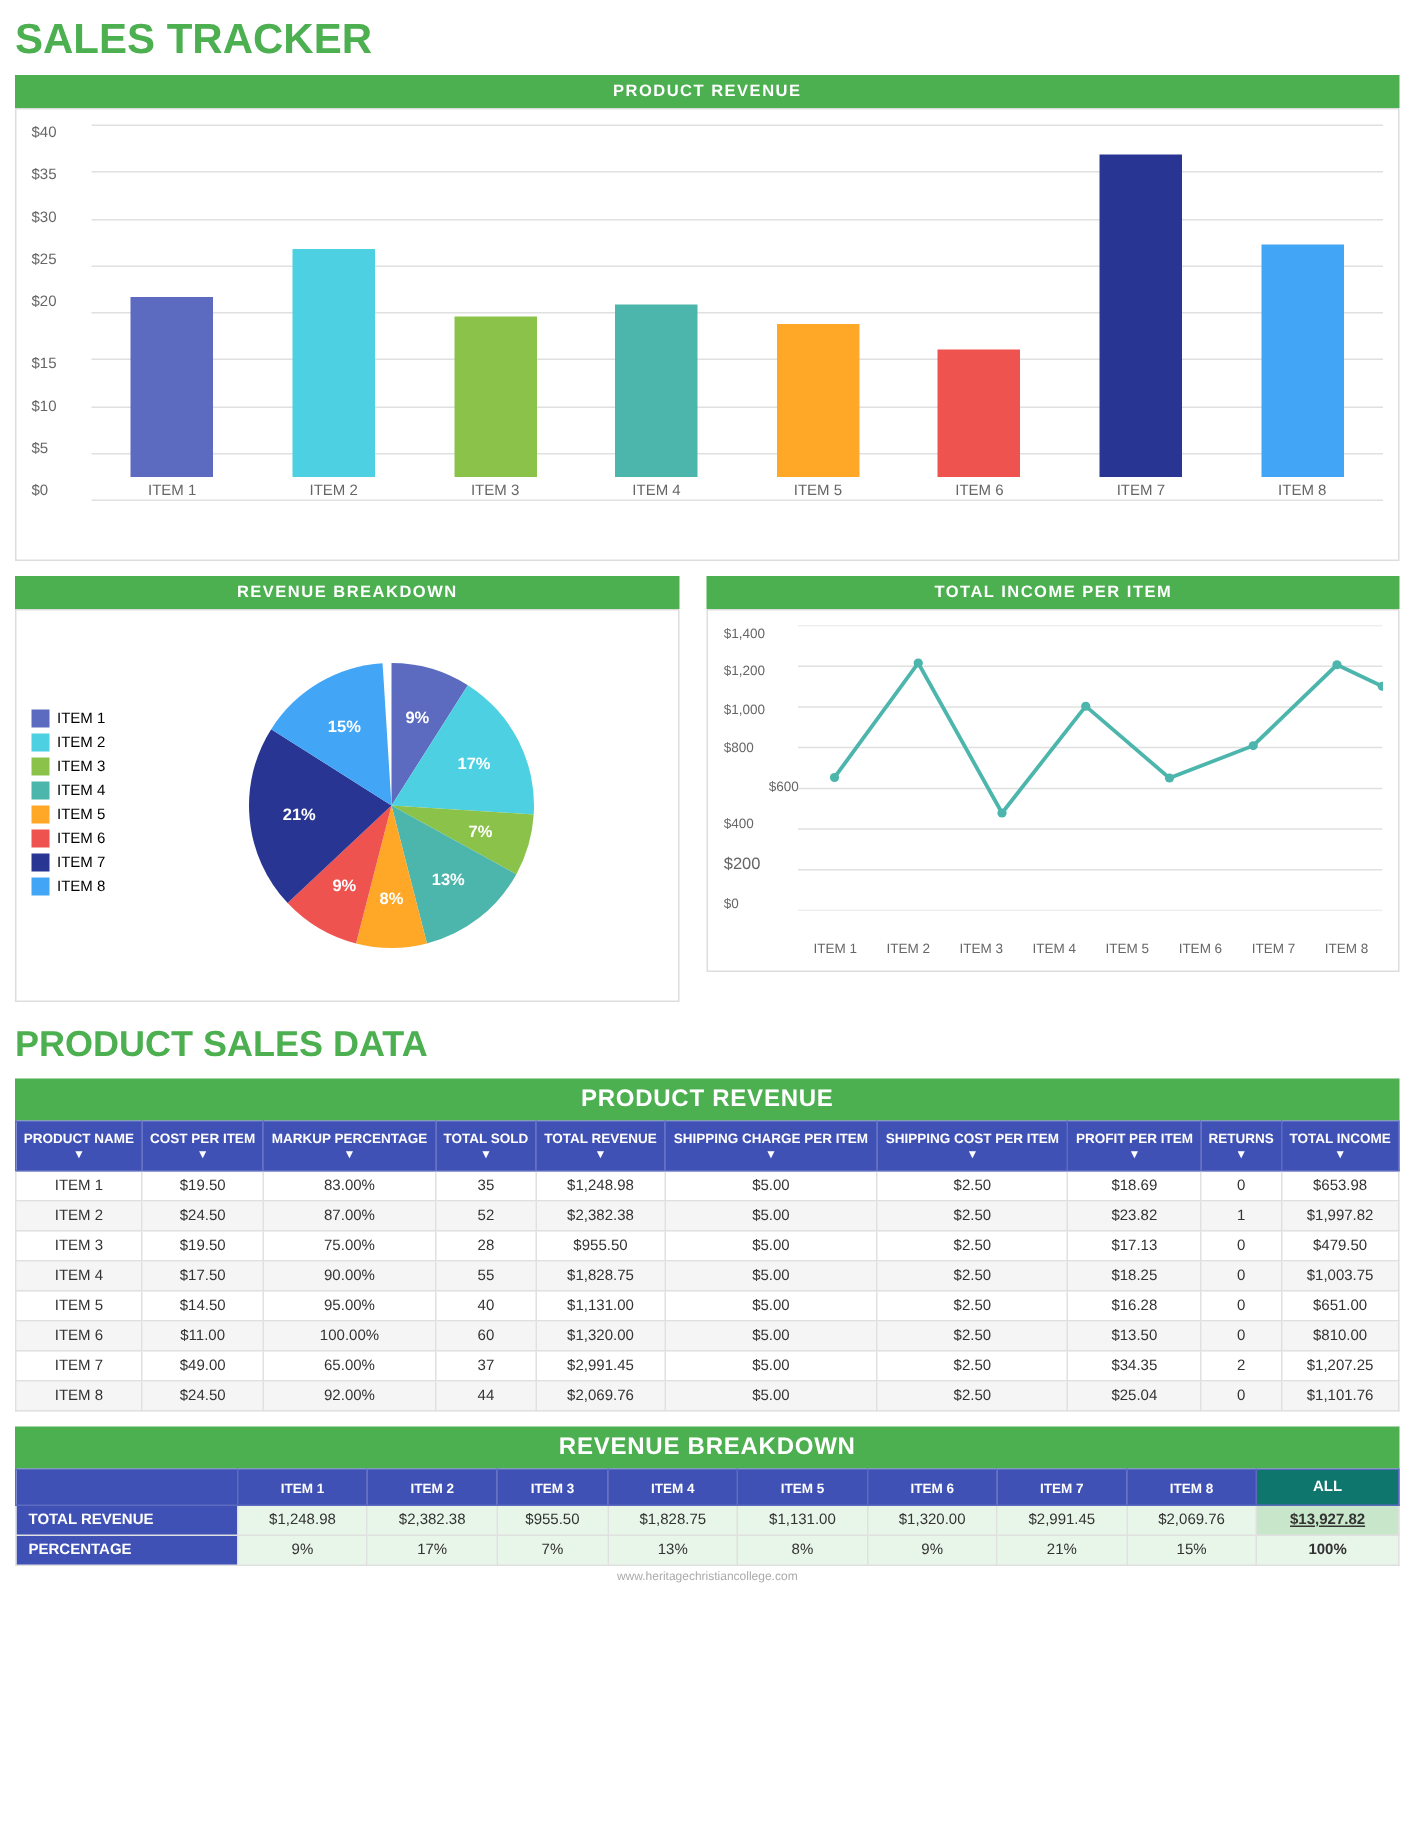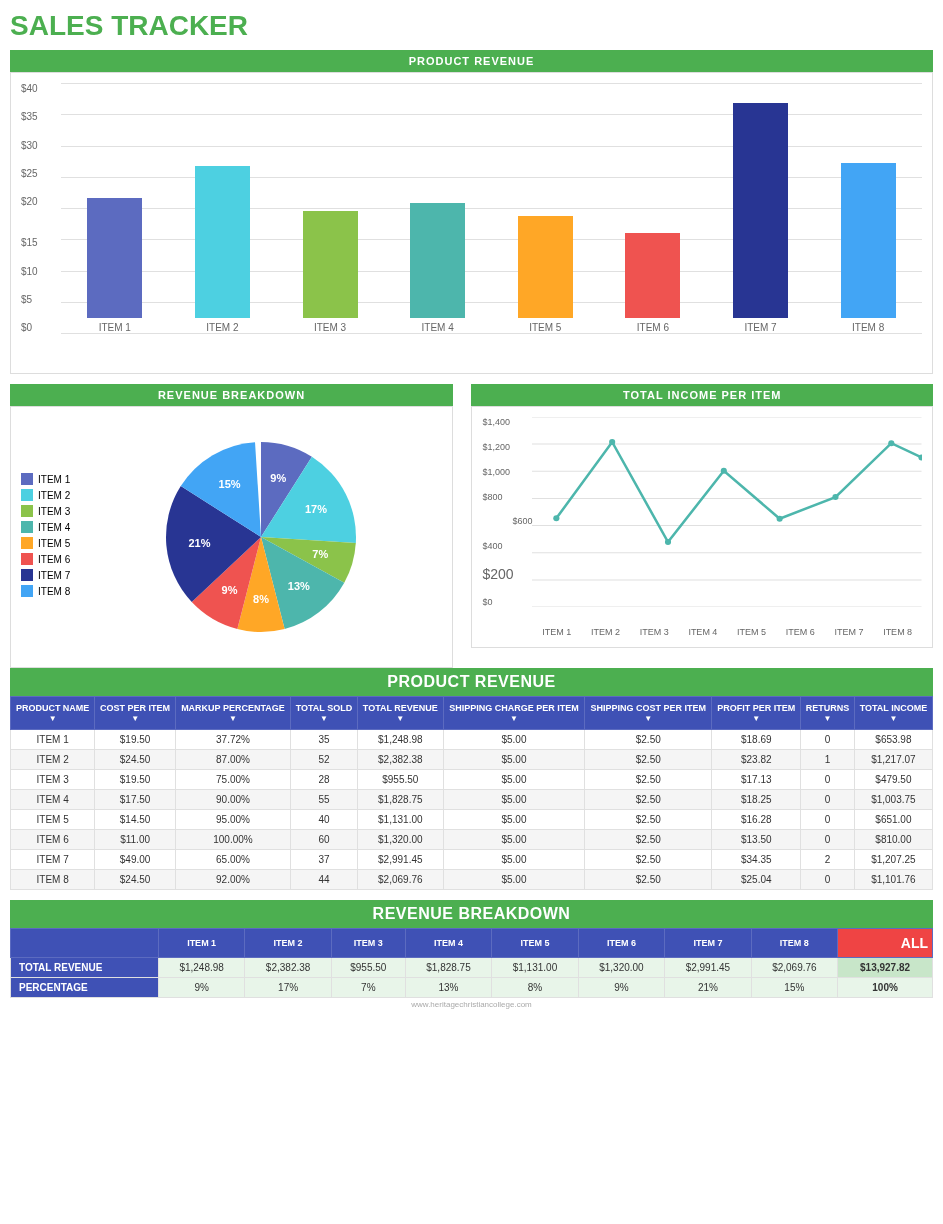--- a/index.html
+++ b/index.html
@@ -325,21 +325,21 @@
       <div class="line-section">
         <div class="line-chart-area">
 
           <div style="position:absolute;top:0;left:0;width:50px;height:calc(100% - 30px);display:flex;flex-direction:column;justify-content:space-between;">
             <span style="font-size:9px;color:#666;">$1,400</span>
             <span style="font-size:9px;color:#666;">$1,200</span>
             <span style="font-size:9px;color:#666;">$1,000</span>
             <span style="font-size:9px;color:#666;">$800</span>
             <span style="font-size:9px;color:#666;text-align:right;">$600</span>
             <span style="font-size:9px;color:#666;">$400</span>
-            <span style="font-size:14px;color:#666;">$200</span>
+            <span style="font-size:11px;color:#666;">$200</span>
             <span style="font-size:9px;color:#666;">$0</span>
           </div>
           <svg style="position:absolute;top:0;left:50px;right:0;bottom:30px;width:calc(100% - 50px);height:calc(100% - 30px);" viewBox="0 0 380 190" preserveAspectRatio="none">
 
             <line x1="0" y1="0" x2="380" y2="0" stroke="#e0e0e0" stroke-width="1"></line>
             <line x1="0" y1="27.1" x2="380" y2="27.1" stroke="#e0e0e0" stroke-width="1"></line>
             <line x1="0" y1="54.3" x2="380" y2="54.3" stroke="#e0e0e0" stroke-width="1"></line>
             <line x1="0" y1="81.4" x2="380" y2="81.4" stroke="#e0e0e0" stroke-width="1"></line>
             <line x1="0" y1="108.6" x2="380" y2="108.6" stroke="#e0e0e0" stroke-width="1"></line>
             <line x1="0" y1="135.7" x2="380" y2="135.7" stroke="#e0e0e0" stroke-width="1"></line>
@@ -365,20 +365,21 @@
             <span style="font-size:9px;color:#666;">ITEM 5</span>
             <span style="font-size:9px;color:#666;">ITEM 6</span>
             <span style="font-size:9px;color:#666;">ITEM 7</span>
             <span style="font-size:9px;color:#666;">ITEM 8</span>
           </div>
         </div>
       </div>
     </div>
   </div>
 
+  <div class="product-sales-title">PRODUCT SALES DATA</div>
 
   <div>
     <div class="table-header-green">PRODUCT REVENUE</div>
     <table>
       <thead>
         <tr>
           <th>PRODUCT NAME<br><span style="font-size:8px;">▼</span></th>
           <th>COST PER ITEM<br><span style="font-size:8px;">▼</span></th>
           <th>MARKUP PERCENTAGE<br><span style="font-size:8px;">▼</span></th>
           <th>TOTAL SOLD<br><span style="font-size:8px;">▼</span></th>
@@ -387,40 +388,40 @@
           <th>SHIPPING COST PER ITEM<br><span style="font-size:8px;">▼</span></th>
           <th>PROFIT PER ITEM<br><span style="font-size:8px;">▼</span></th>
           <th>RETURNS<br><span style="font-size:8px;">▼</span></th>
           <th>TOTAL INCOME<br><span style="font-size:8px;">▼</span></th>
         </tr>
       </thead>
       <tbody id="product-table-body">
       <tr>
             <td>ITEM 1</td>
             <td>$19.50</td>
-            <td>37.72%</td>
+            <td>83.00%</td>
             <td>35</td>
             <td>$1,248.98</td>
             <td>$5.00</td>
             <td>$2.50</td>
             <td>$18.69</td>
             <td>0</td>
             <td>$653.98</td>
           </tr>
           <tr>
             <td>ITEM 2</td>
             <td>$24.50</td>
             <td>87.00%</td>
             <td>52</td>
             <td>$2,382.38</td>
             <td>$5.00</td>
             <td>$2.50</td>
             <td>$23.82</td>
             <td>1</td>
-            <td>$1,217.07</td>
+            <td>$1,997.82</td>
           </tr>
           <tr>
             <td>ITEM 3</td>
             <td>$19.50</td>
             <td>75.00%</td>
             <td>28</td>
             <td>$955.50</td>
             <td>$5.00</td>
             <td>$2.50</td>
             <td>$17.13</td>
@@ -498,35 +499,35 @@
         <tr class="rb-header-row">
           <th style="background:#3f51b5;color:white;font-size:9px;"></th>
           <th style="background:#3f51b5;color:white;font-size:9px;">ITEM 1</th>
           <th style="background:#3f51b5;color:white;font-size:9px;">ITEM 2</th>
           <th style="background:#3f51b5;color:white;font-size:9px;">ITEM 3</th>
           <th style="background:#3f51b5;color:white;font-size:9px;">ITEM 4</th>
           <th style="background:#3f51b5;color:white;font-size:9px;">ITEM 5</th>
           <th style="background:#3f51b5;color:white;font-size:9px;">ITEM 6</th>
           <th style="background:#3f51b5;color:white;font-size:9px;">ITEM 7</th>
           <th style="background:#3f51b5;color:white;font-size:9px;">ITEM 8</th>
-          <th style="background:#ef4444;color:white;font-size:14px;text-align:right;">ALL</th>
+          <th style="background:#0f766e;color:white;font-size:10px;">ALL</th>
         </tr>
       </thead>
       <tbody id="rb-table-body">
       <tr>
             <td class="rb-label-col">TOTAL REVENUE</td>
             <td style="background: rgb(232, 245, 233); font-size: 10px;">$1,248.98</td>
             <td style="background: rgb(232, 245, 233); font-size: 10px;">$2,382.38</td>
             <td style="background: rgb(232, 245, 233); font-size: 10px;">$955.50</td>
             <td style="background: rgb(232, 245, 233); font-size: 10px;">$1,828.75</td>
             <td style="background: rgb(232, 245, 233); font-size: 10px;">$1,131.00</td>
             <td style="background: rgb(232, 245, 233); font-size: 10px;">$1,320.00</td>
             <td style="background: rgb(232, 245, 233); font-size: 10px;">$2,991.45</td>
             <td style="background: rgb(232, 245, 233); font-size: 10px;">$2,069.76</td>
-            <td style="background: rgb(200, 230, 201); font-size: 10px; font-weight: bold;">$13,927.82</td>
+            <td style="background: rgb(200, 230, 201); font-size: 10px; font-weight: bold; text-decoration: underline;">$13,927.82</td>
           </tr>
           <tr class="rb-pct-row">
             <td class="rb-label-col">PERCENTAGE</td>
             <td style="background: rgb(232, 245, 233); font-size: 10px;">9%</td>
             <td style="background: rgb(232, 245, 233); font-size: 10px;">17%</td>
             <td style="background: rgb(232, 245, 233); font-size: 10px;">7%</td>
             <td style="background: rgb(232, 245, 233); font-size: 10px;">13%</td>
             <td style="background: rgb(232, 245, 233); font-size: 10px;">8%</td>
             <td style="background: rgb(232, 245, 233); font-size: 10px;">9%</td>
             <td style="background: rgb(232, 245, 233); font-size: 10px;">21%</td>

